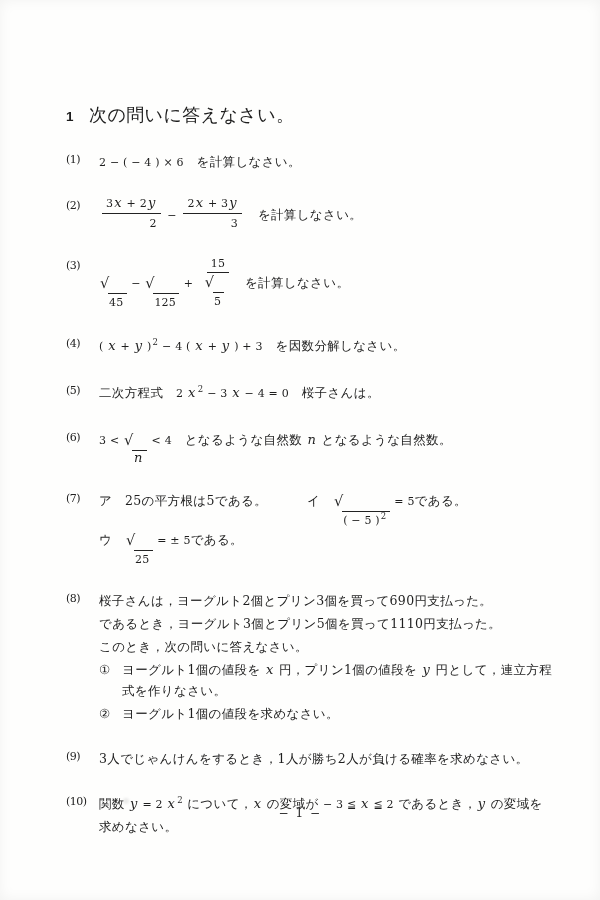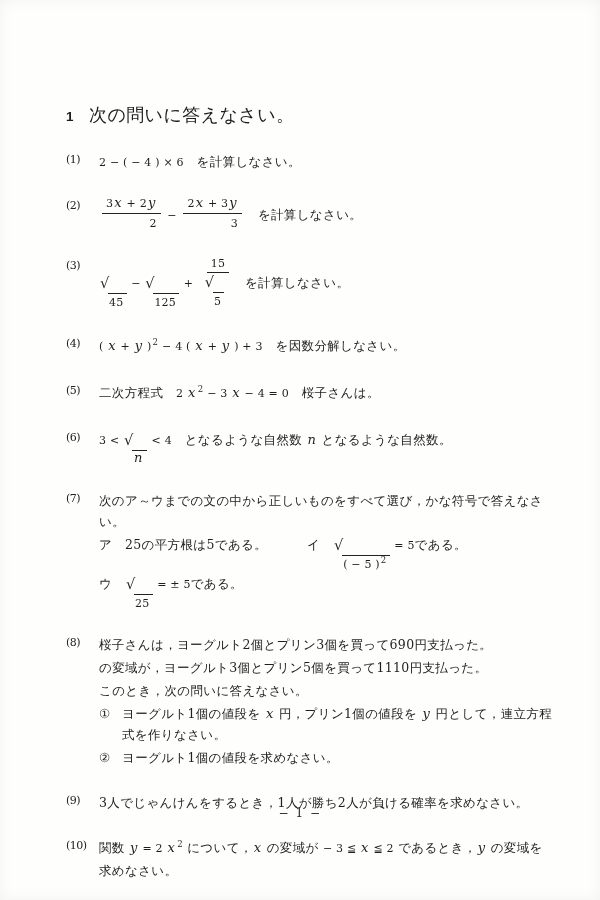--- a/index.html
+++ b/index.html
@@ -129,36 +129,35 @@
           <div class="item-content">
             <div class="line"><span class="mt">3 &lt; </span><span class="sqrt">
                 <span class="sign">√</span>
                 <span class="rad"><span class="vr">n</span></span>
               </span><span class="mt"> &lt; 4</span><span class="jp">　となるような自然数 </span><span class="vr">n</span><span class="jp"> となるような自然数。</span></div>
           </div>
         </div>
         <div class="item">
           <span class="item-label">(7)</span>
           <div class="item-content">
-            <div class="line"><span class="jp">次のア～ウまでの文の中から正しいものをすべて選び，かな符号で答えなさい。</span></div>
             <div class="line"><span class="jp">ア　25の平方根は5である。</span><span class="gap" style="width: 40px;"></span><span class="jp">イ　</span><span class="sqrt">
                 <span class="sign">√</span>
                 <span class="rad"><span class="mt">( − 5 )</span><span class="sp">2</span></span>
               </span><span class="mt"> = 5</span><span class="jp">である。</span></div>
             <div class="line"><span class="jp">ウ　</span><span class="sqrt">
                 <span class="sign">√</span>
                 <span class="rad"><span class="mt">25</span></span>
               </span><span class="mt"> = ± 5</span><span class="jp">である。</span></div>
           </div>
         </div>
         <div class="item">
           <span class="item-label">(8)</span>
           <div class="item-content">
             <div class="line"><span class="jp">桜子さんは，ヨーグルト2個とプリン3個を買って690円支払った。</span></div>
-            <div class="line"><span class="jp">の変域が，ヨーグルト3個とプリン5個を買って1110円支払った。</span></div>
+            <div class="line"><span class="jp">であるとき，ヨーグルト3個とプリン5個を買って1110円支払った。</span></div>
             <div class="line"><span class="jp">このとき，次の問いに答えなさい。</span></div>
             <div class="line has-marker">
               <span class="marker">①</span>
               <span class="line-body"><span class="jp">ヨーグルト1個の値段を </span><span class="vr">x</span><span class="jp"> 円，プリン1個の値段を </span><span class="vr">y</span><span class="jp"> 円として，連立方程式を作りなさい。</span></span>
             </div>
             <div class="line has-marker">
               <span class="marker">②</span>
               <span class="line-body"><span class="jp">ヨーグルト1個の値段を求めなさい。</span></span>
             </div>
           </div>

